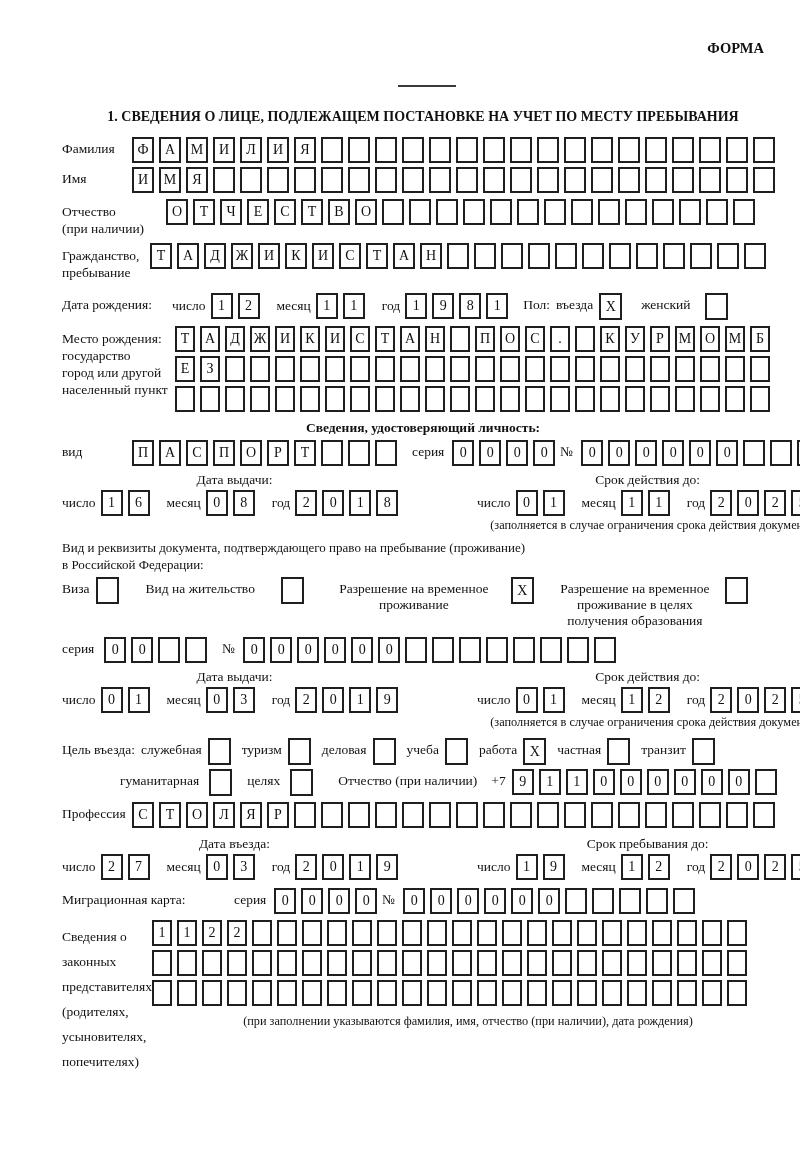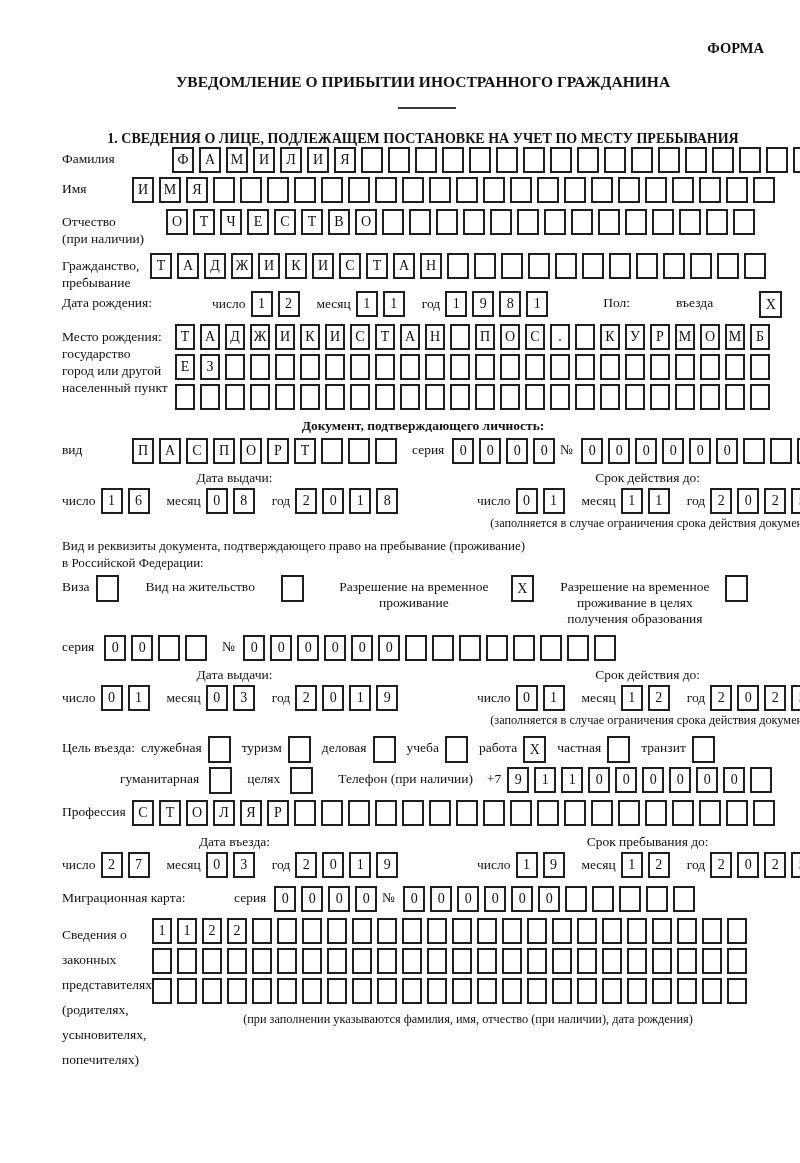--- a/index.html
+++ b/index.html
@@ -25,35 +25,34 @@
   .dategroup .dlabel:first-child{margin-left:0;}
   .center-bold{text-align:center;font-weight:bold;font-size:13.5px;}
   .two-col{display:flex;align-items:flex-start;}
   .col-left{flex:0 0 345px;}
   .col-right{flex:1 1 auto;}
   .col-head{text-align:center;font-size:13.5px;margin-bottom:2px;}
   .note{font-size:12.3px;text-align:right;margin-top:2px;white-space:nowrap;}
   .para{font-size:13px;line-height:17px;}
   .opt-label-wrap{display:inline-block;text-align:center;line-height:16px;padding-top:4px;}
   .mt4{margin-top:4px;}.mt6{margin-top:6px;}.mt8{margin-top:8px;}
-  .mt12{gap:40px;}
+  .mt12{margin-top:12px;}
   .cellrows .cells{margin-bottom:4px;}
   .rep-note{font-size:12.3px;text-align:center;margin-top:4px;white-space:nowrap;}
   .gap6{margin-left:6px;}.gap10{margin-left:10px;}.gap14{margin-left:14px;}.gap20{margin-left:20px;}
 </style>
 </head>
 <body>
 
 <div class="page">
 
 
   <div class="forma">ФОРМА</div>
 
   <div class="title">
-    <div>УВЕДОМЛЕНИЕ О ПРИБЫТИИ ИНОСТРАННОГО ГРАЖДАНИНА</div>
     <div>
       <span class="underline"></span>
     </div>
   </div>
 
   <div class="s1head">1. СВЕДЕНИЯ О ЛИЦЕ, ПОДЛЕЖАЩЕМ ПОСТАНОВКЕ НА УЧЕТ ПО МЕСТУ ПРЕБЫВАНИЯ</div>
 
   <div class="form-row mt12">
     <span class="lbl w70">Фамилия</span>
     <span class="cells">
@@ -281,21 +280,21 @@
           <span class="cell"></span>
           <span class="cell"></span>
           <span class="cell"></span>
           <span class="cell"></span>
           <span class="cell"></span>
           <span class="cell"></span>
         </div>
     </span>
   </div>
 
-  <div class="center-bold mt4">Документ, подтверждающего личность:</div>
+  <div class="center-bold mt4">Сведения, удостоверяющий личность:</div>
   <div class="form-row mt4">
     <span class="lbl w70">вид</span>
     <span class="cells">
         <span class="cell">П</span>
         <span class="cell">А</span>
         <span class="cell">С</span>
         <span class="cell">П</span>
         <span class="cell">О</span>
         <span class="cell">Р</span>
         <span class="cell">Т</span>
@@ -453,21 +452,21 @@
     <span class="cell checkbox gap6"></span>
     <span class="lbl gap6">транзит</span>
     <span class="cell checkbox gap6"></span>
   </div>
 
   <div class="form-row mt4">
     <span class="lbl" style="margin-left:58px">гуманитарная</span>
     <span class="cell checkbox gap10"></span>
     <span class="lbl gap10">целях</span>
     <span class="cell checkbox gap10"></span>
-    <span class="lbl gap20">Телефон (при наличии)</span>
+    <span class="lbl gap20">Отчество (при наличии)</span>
     <span class="lbl gap14">+7</span>
     <span class="cells gap6">
         <span class="cell">9</span>
         <span class="cell">1</span>
         <span class="cell">1</span>
         <span class="cell">0</span>
         <span class="cell">0</span>
         <span class="cell">0</span>
         <span class="cell">0</span>
         <span class="cell">0</span>

